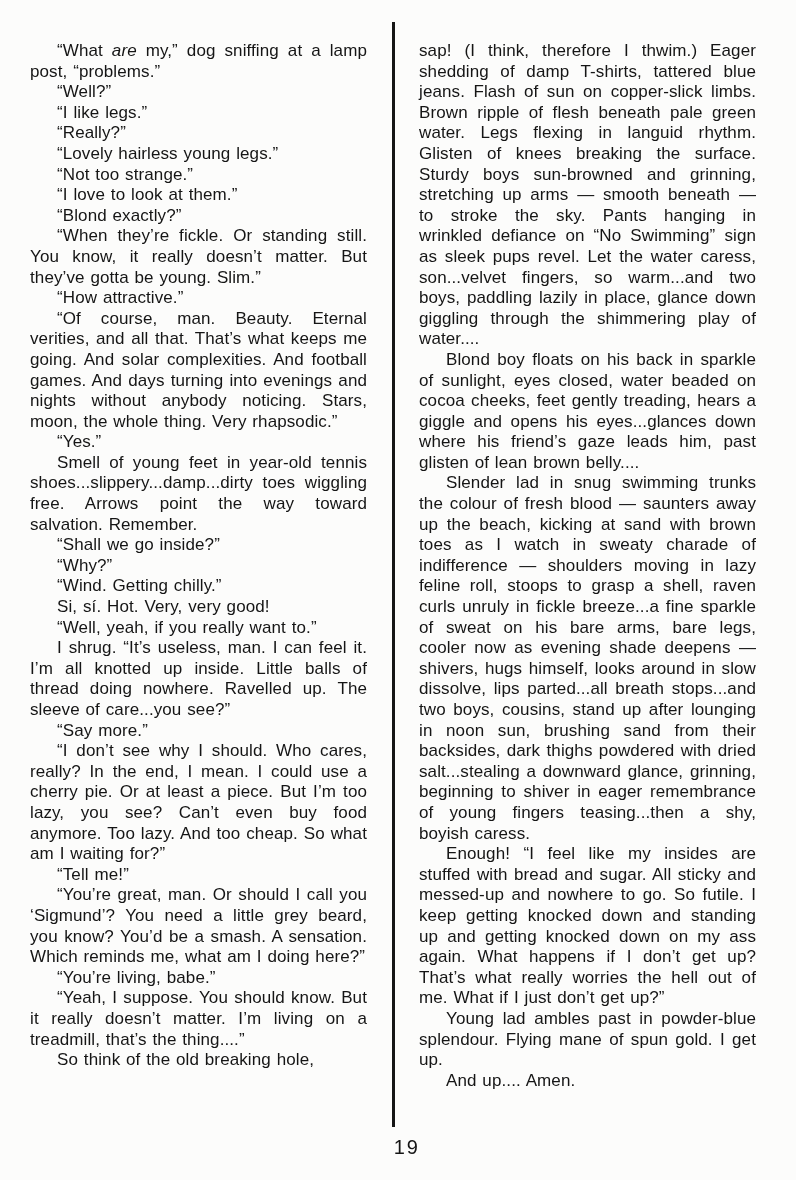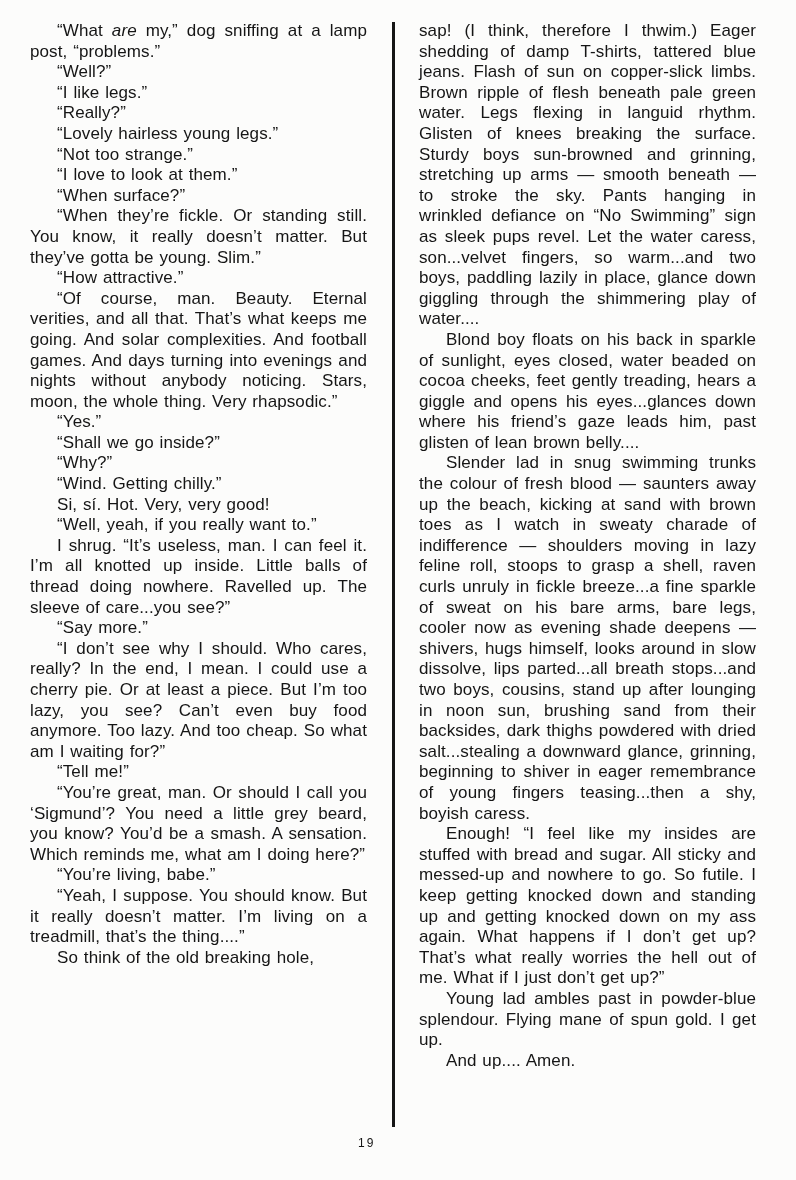--- a/index.html
+++ b/index.html
@@ -24,20 +24,21 @@
     position: absolute;
     top: 21px;
     left: 30px;
     width: 727px;
     display: flex;
     align-items: flex-start;
   }
   .col {
     flex: 0 0 337px;
     width: 337px;
+    margin-top: 20px;
   }
   .divider {
     flex: 0 0 3px;
     width: 3px;
     height: 1105px;
     margin: 1px 24px 0 25px;
     background: var(--ink);
   }
   .para {
     margin: 0;
@@ -51,43 +52,44 @@
     text-indent: 27px;
   }
   .para em {
     font-style: italic;
   }
   .page-number {
     position: absolute;
     top: 1136px;
     left: 358px;
     width: 62px;
-    text-align: left;
-    font-size: 12px;
+    text-align: right;
+    font-size: 20px;
     letter-spacing: 2px;
   }
 </style>
 </head>
 <body>
 
 <div class="page">
   <div class="columns">
     <div class="col">
         <p class="para indent"><span>“What </span><em>are</em><span> my,” dog sniffing at a lamp post, “problems.”</span></p>
         <p class="para indent"><span>“Well?”</span></p>
         <p class="para indent"><span>“I like legs.”</span></p>
         <p class="para indent"><span>“Really?”</span></p>
         <p class="para indent"><span>“Lovely hairless young legs.”</span></p>
         <p class="para indent"><span>“Not too strange.”</span></p>
         <p class="para indent"><span>“I love to look at them.”</span></p>
-        <p class="para indent"><span>“When surface?”</span></p>
+        <p class="para indent"><span>“Blond exactly?”</span></p>
         <p class="para indent"><span>“When they’re fickle. Or standing still. You know, it really doesn’t matter. But they’ve gotta be young. Slim.”</span></p>
         <p class="para indent"><span>“How attractive.”</span></p>
         <p class="para indent"><span>“Of course, man. Beauty. Eternal verities, and all that. That’s what keeps me going. And solar complexities. And football games. And days turning into evenings and nights without anybody noticing. Stars, moon, the whole thing. Very rhapsodic.”</span></p>
         <p class="para indent"><span>“Yes.”</span></p>
+        <p class="para indent"><span>Smell of young feet in year-old tennis shoes...slippery...damp...dirty toes wiggling free. Arrows point the way toward salvation. Remember.</span></p>
         <p class="para indent"><span>“Shall we go inside?”</span></p>
         <p class="para indent"><span>“Why?”</span></p>
         <p class="para indent"><span>“Wind. Getting chilly.”</span></p>
         <p class="para indent"><span>Si, sí. Hot. Very, very good!</span></p>
         <p class="para indent"><span>“Well, yeah, if you really want to.”</span></p>
         <p class="para indent"><span>I shrug. “It’s useless, man. I can feel it. I’m all knotted up inside. Little balls of thread doing nowhere. Ravelled up. The sleeve of care...you see?”</span></p>
         <p class="para indent"><span>“Say more.”</span></p>
         <p class="para indent"><span>“I don’t see why I should. Who cares, really? In the end, I mean. I could use a cherry pie. Or at least a piece. But I’m too lazy, you see? Can’t even buy food anymore. Too lazy. And too cheap. So what am I waiting for?”</span></p>
         <p class="para indent"><span>“Tell me!”</span></p>
         <p class="para indent"><span>“You’re great, man. Or should I call you ‘Sigmund’? You need a little grey beard, you know? You’d be a smash. A sensation. Which reminds me, what am I doing here?”</span></p>

